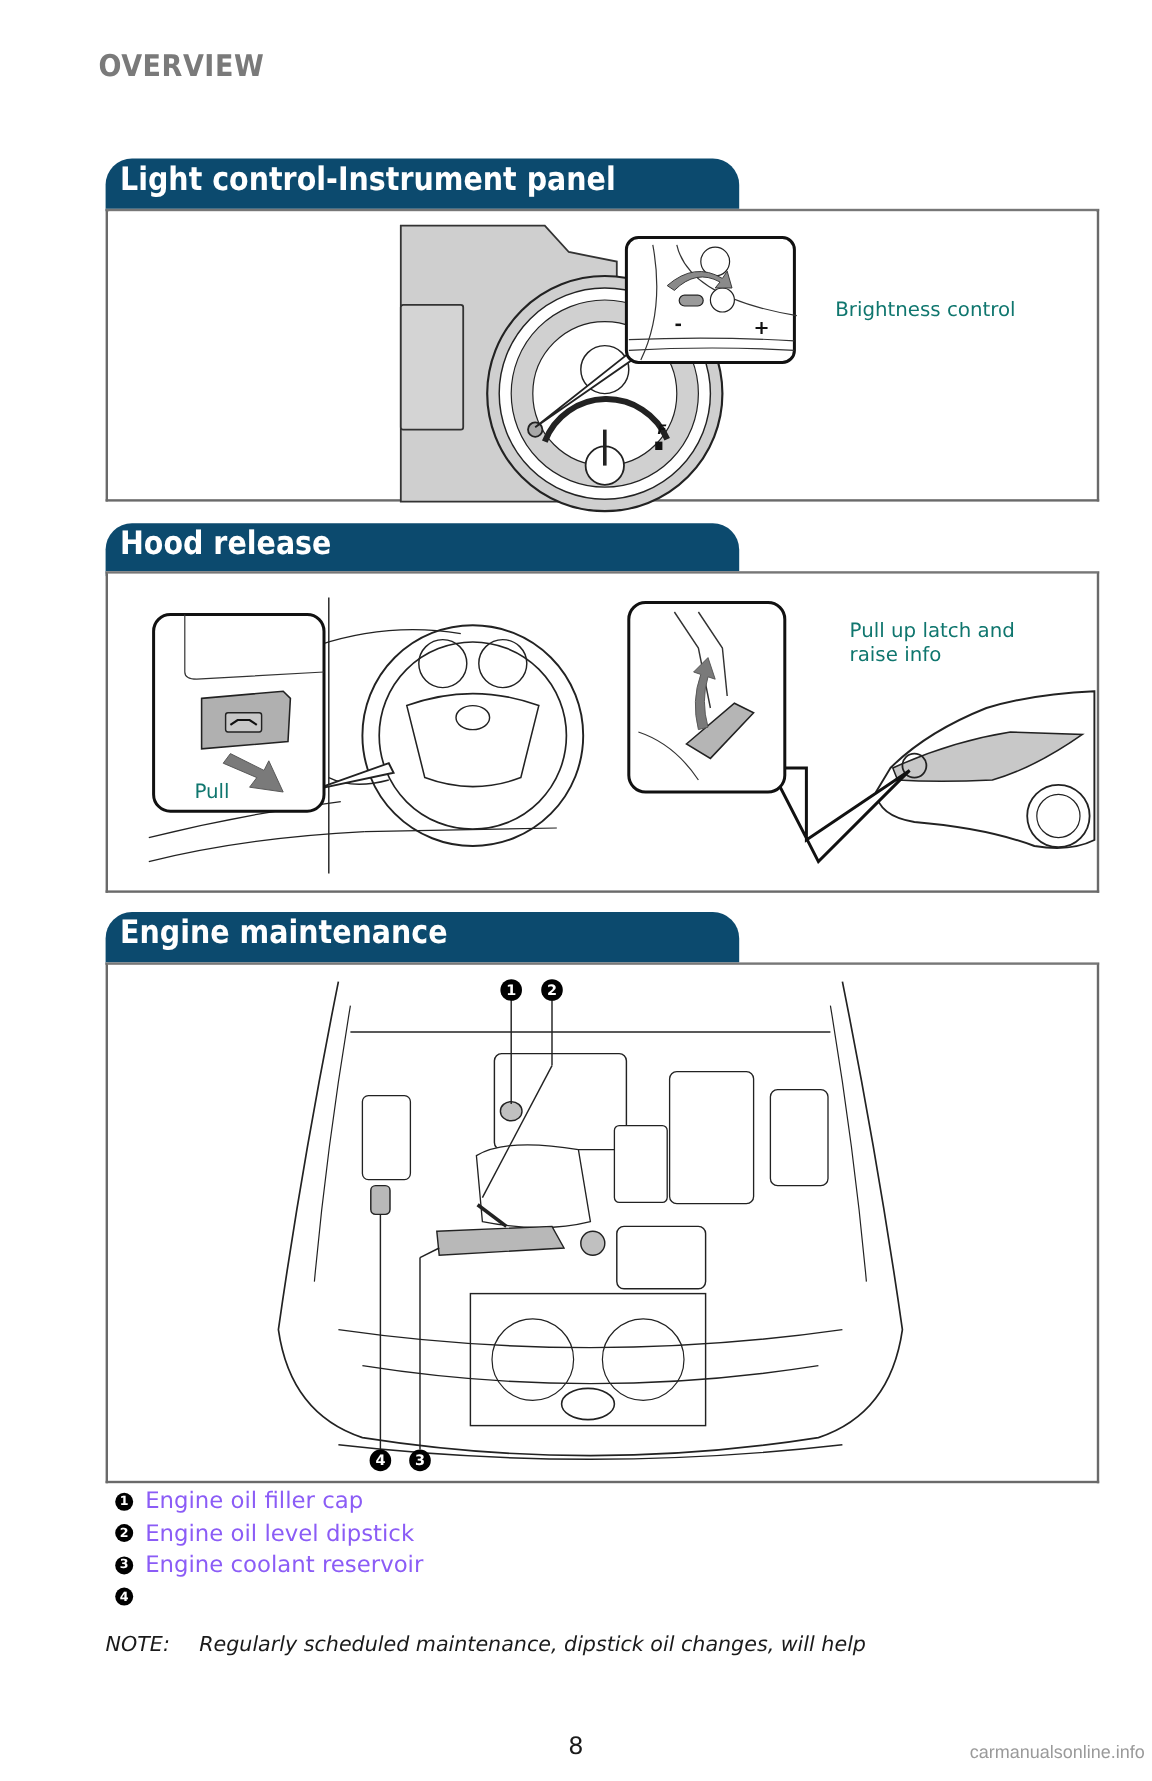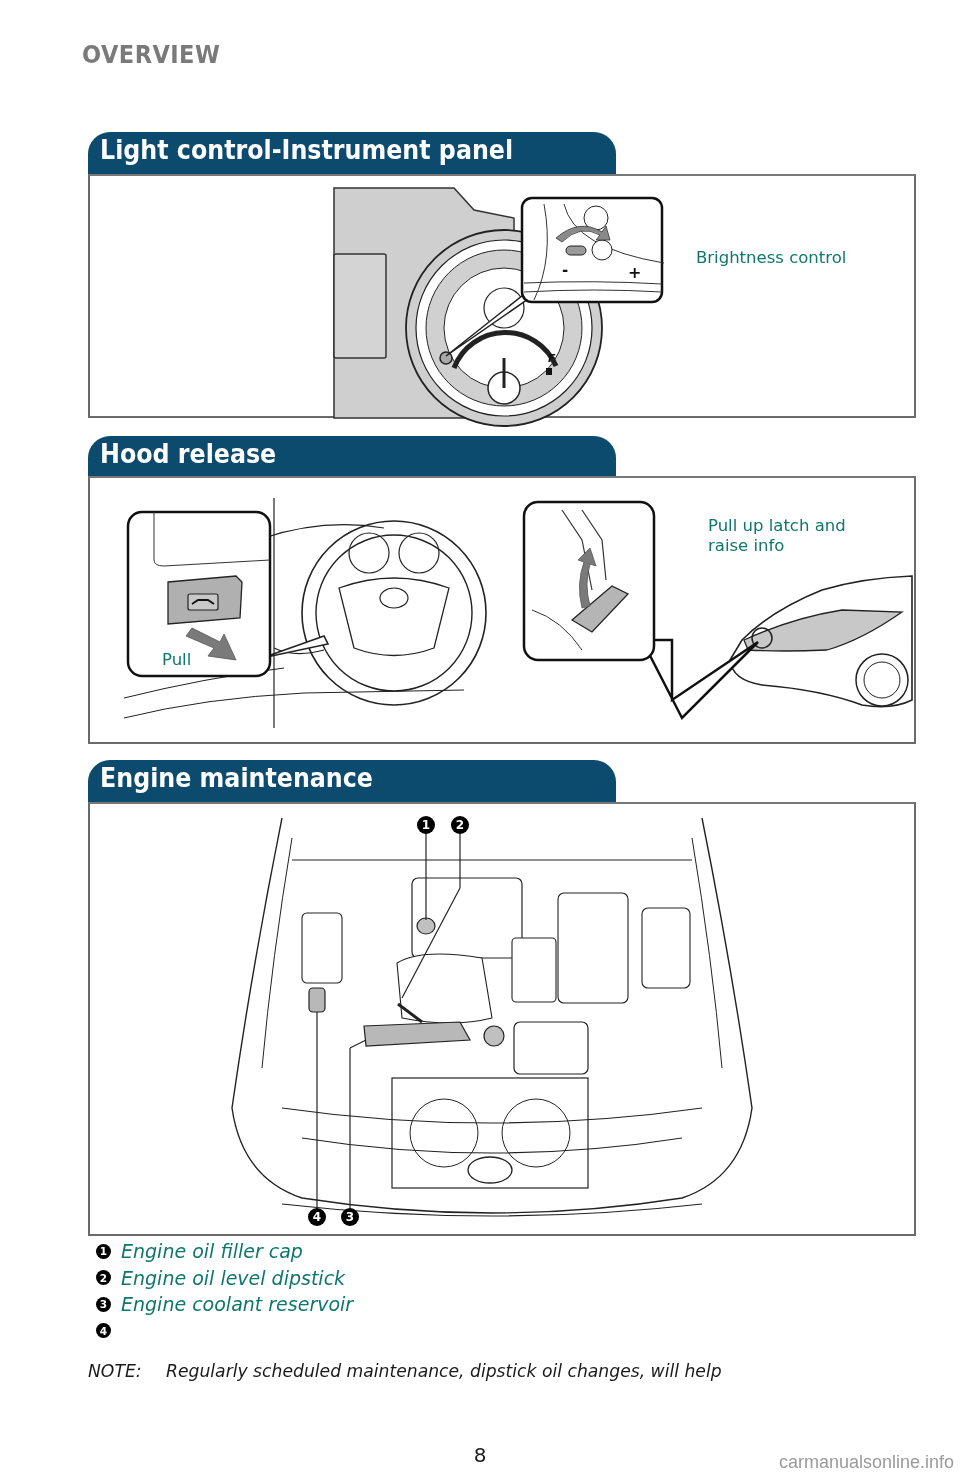--- a/index.html
+++ b/index.html
@@ -33,36 +33,36 @@
 
     svg { position: absolute; overflow: visible; }
 
     .legend { position: absolute; left: 96px; top: 1238px; }
     .legend-item { display: flex; align-items: center; height: 26.5px; }
     .badge {
       width: 15px; height: 15px; border-radius: 50%; background: #000; color: #fff;
       font-size: 10.5px; font-weight: bold; display: flex; align-items: center; justify-content: center;
       margin-right: 10px; line-height: 1;
     }
-    .legend-text { font-size: 19px; color: #0f766e; font-style: italic; }
+    .legend-text { font-size: 19px; color: #8b5cf6; }
 
     .note {
       position: absolute; left: 88px; top: 1358px; width: 840px;
       font-style: italic; font-weight: normal; font-size: 17.2px; line-height: 26px; color: #1a1a1a;
     }
     .note-prefix { position: absolute; left: 0; top: 0; }
     .note-body { padding-left: 78px; }
 
     .page-number {
       position: absolute; left: 0; width: 960px; top: 1443px; text-align: center;
       font-size: 20px; color: #1a1a1a;
     }
     .watermark {
       position: absolute; right: 6px; top: 1452px; font-family: "Liberation Sans", sans-serif;
-      font-size: 18px; color: #9a9a9a;
+      font-size: 15px; color: #9a9a9a;
     }
 
     .callout-badge {
       position: absolute; width: 18px; height: 18px; border-radius: 50%; background: #000; color: #fff;
       font-size: 12px; font-weight: bold; display: flex; align-items: center; justify-content: center;
     }
   </style>
 </head>
 <body>
 

